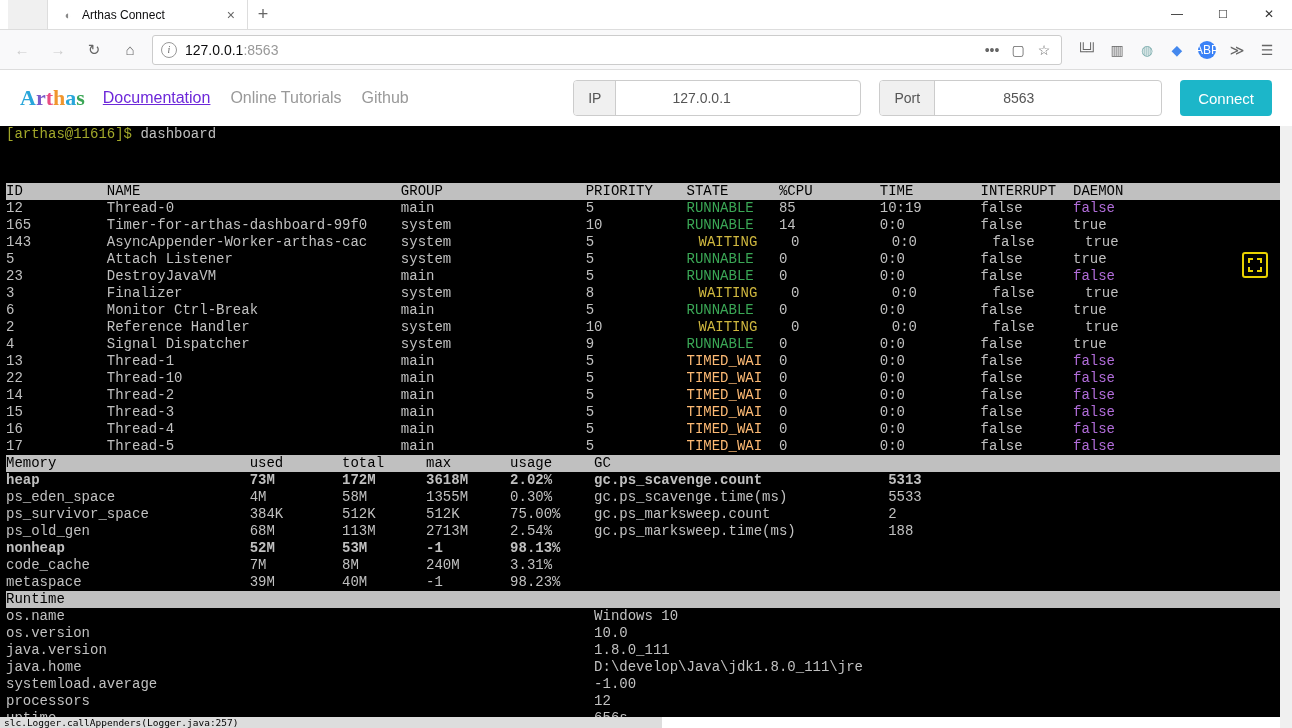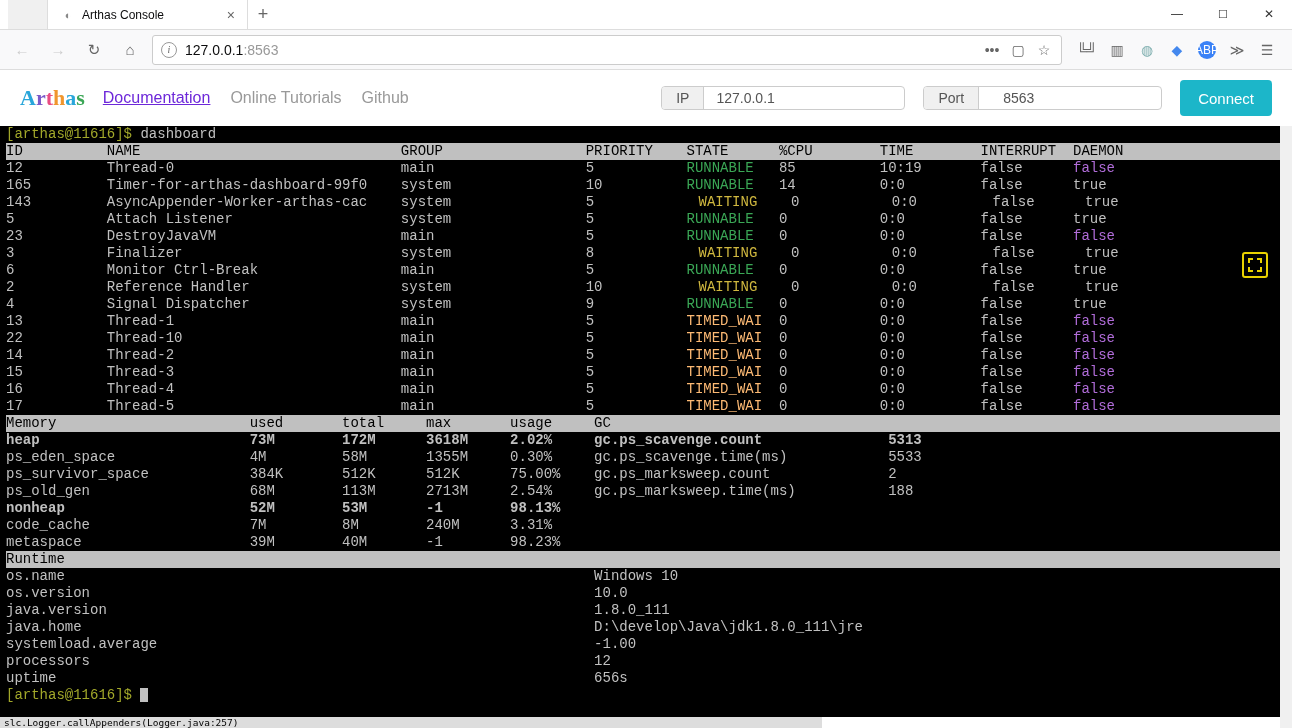--- a/index.html
+++ b/index.html
@@ -30,58 +30,58 @@
 .ext .ei { width:18px; height:18px; display:flex; align-items:center; justify-content:center; font-size:14px; }
 
 
 .page-hdr { height:56px; display:flex; align-items:center; padding:0 20px; gap:18px; background:#fff; }
 .logo { font-family:Comic Sans MS,cursive; font-size:22px; font-weight:bold; display:flex; }
 .logo .c1{color:#29a6da;} .logo .c2{color:#7b5ac9;} .logo .c3{color:#e94c83;} .logo .c4{color:#f0962e;} .logo .c5{color:#29a6da;} .logo .c6{color:#3aa655;}
 .nav-links { display:flex; gap:20px; font-size:16px; }
 .nav-links a { color:#999; text-decoration:none; }
 .nav-links a.active { color:#6d28d9;text-decoration:underline; }
 .hdr-mid { flex:1; }
-.input-grp { display:flex; height:24px; border:1px solid #ccc; border-radius:4px; overflow:hidden; font-size:14px; }
+.input-grp { display:flex; height:36px; border:1px solid #ccc; border-radius:4px; overflow:hidden; font-size:14px;gap:44px; }
 .input-grp .lbl { padding:0 14px; display:flex; align-items:center; background:#f0f0f0; border-right:1px solid #ccc; color:#555; }
 .input-grp .val { padding:0 12px; display:flex; align-items:center; color:#555; }
 .ip-grp .val { width:200px; }
 .port-grp .val { width:170px;margin-left:12px; }
 .hbtn { height:36px; padding:0 18px; border:none; border-radius:4px; font-size:15px; color:#fff; cursor:pointer; }
 .btn-conn { background:#1cb6c9; }
 .btn-disc { background:#1cb6c9; }
 
 
 .term-wrap { position:absolute; left:0; right:12px; top:126px; bottom:11px; background:#000; font-family:Consolas,"Courier New",monospace; font-size:14px; line-height:17px; color:#c0c0c0; }
 .term { position:absolute; left:6px; right:0; top:0; bottom:0; overflow:hidden; white-space:pre; }
 .scrollbar { position:absolute; right:0; top:126px; bottom:0; width:12px; background:#f0f0f0; }
 .prompt { color:#a2a82a;margin-top:16px; }
 .cmd { color:#c0c0c0; }
-.hdr-row { background:#c0c0c0; color:#000; display:inline-block; min-width:100%; }
+.hdr-row { background:#c0c0c0; color:#000; display:inline-block; min-width:100%;margin-top:40px; }
 .sec-row { background:#c0c0c0; color:#000; display:inline-block; min-width:100%; }
 .st-run { color:#3aa655; }
 .st-wait { color:#d0b83f;margin-left:12px; }
 .st-tw { color:#fdba74; }
 .false2 { color:#b06cd8; }
 .bold { font-weight:bold; }
 .fs-btn { position:absolute; right:24px; top:252px; width:26px; height:26px; border:2px solid #e8d000; border-radius:3px; display:flex; align-items:center; justify-content:center; cursor:pointer; color:#e8d000; }
 .fs-btn svg { width:14px; height:14px; }
 
-.statusbar { position:absolute; left:0; bottom:0; height:11px; background:#ddd; width:822px; font-family:Consolas,monospace; font-size:9.5px; color:#000; padding-left:4px; overflow:hidden; line-height:11px;}
+.statusbar { position:absolute; left:0; bottom:0; height:11px; background:#ddd; width:662px; font-family:Consolas,monospace; font-size:9.5px; color:#000; padding-left:4px; overflow:hidden; line-height:11px;}
 .cursor { display:inline-block; width:8px; height:14px; background:#c0c0c0; vertical-align:middle; }
 .row { display:block; }
 </style>
 </head>
 <body>
 
 <div class="titlebar">
  <div class="tabs">
   <div class="tab-spacer"></div>
   <div class="tab">
     <span class="fav">◐</span>
-    <span>Arthas Console</span>
+    <span>Arthas Connect</span>
     <span class="close">×</span>
   </div>
   <div class="newtab">+</div>
  </div>
  <div class="winctrl">
    <div>—</div>
    <div class="max">☐</div>
    <div>✕</div>
  </div>
 </div>

